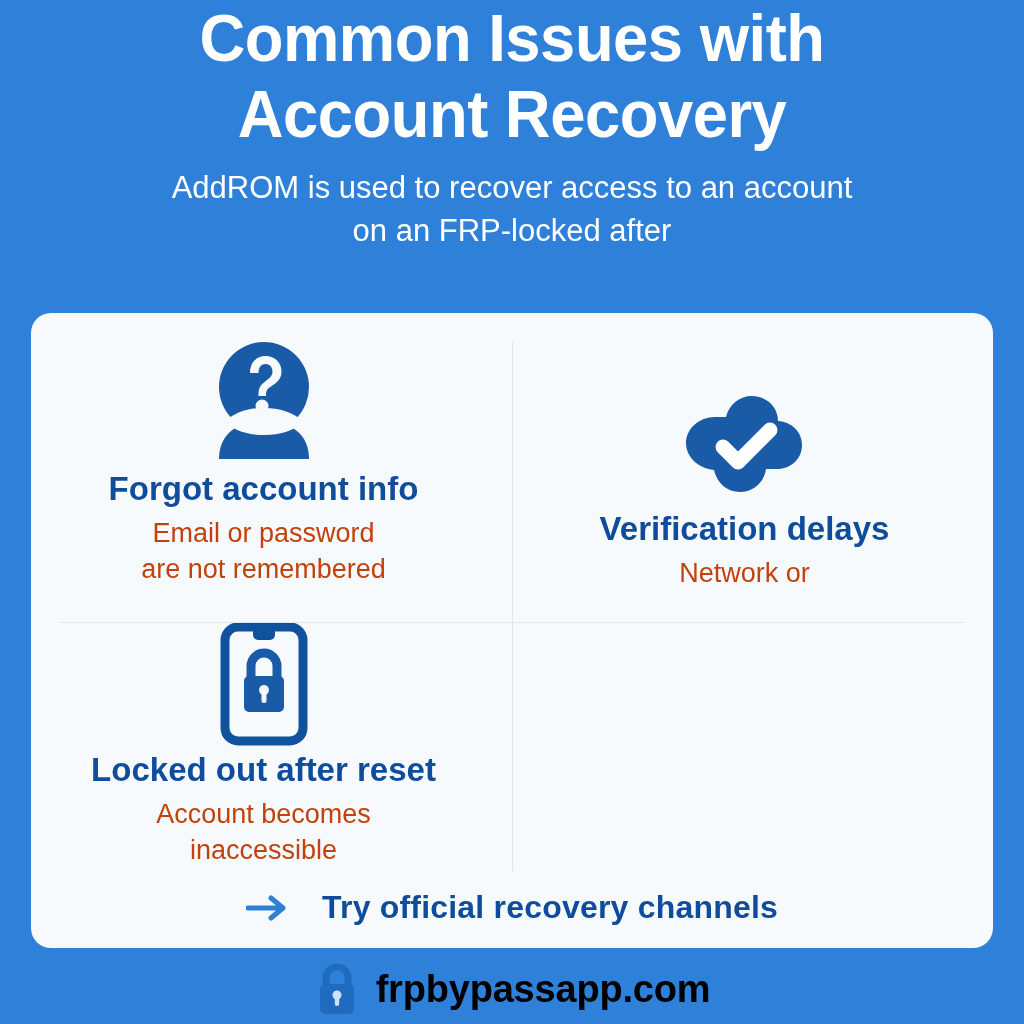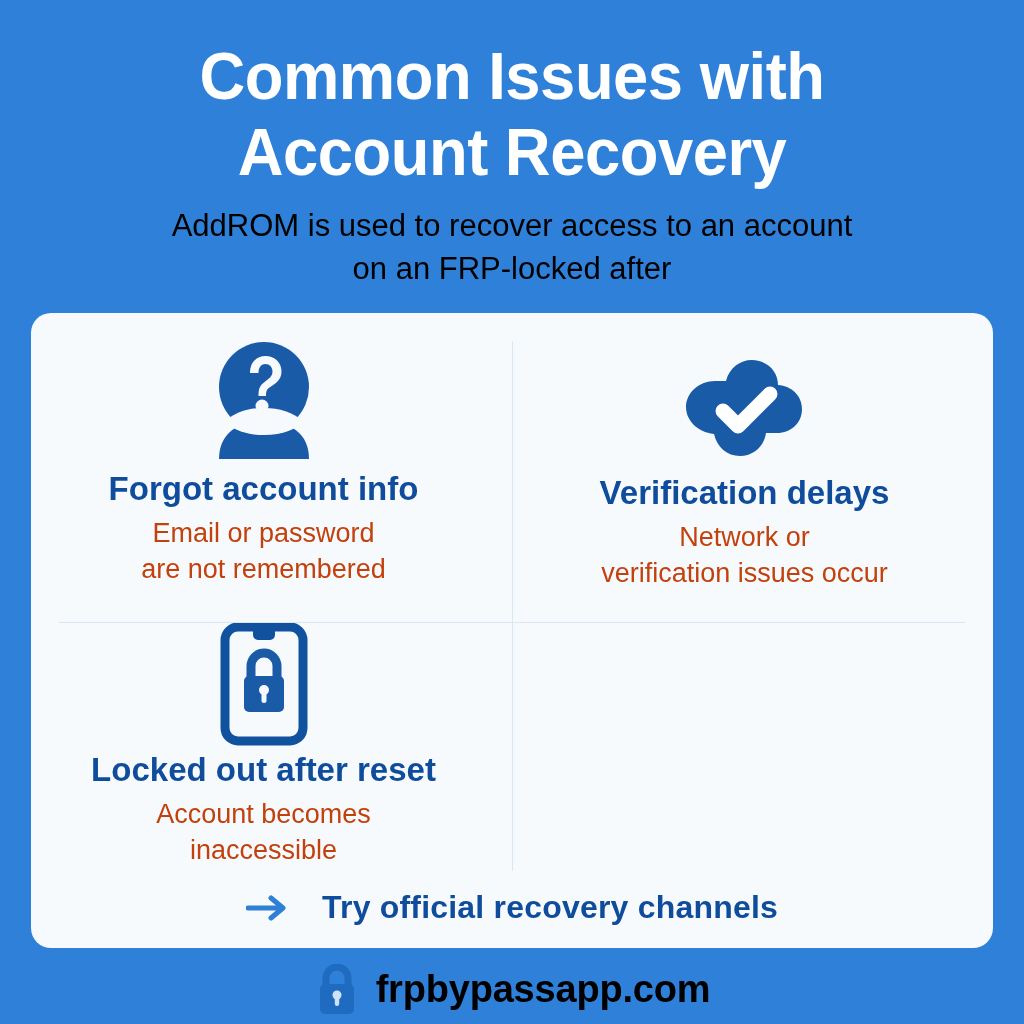--- a/index.html
+++ b/index.html
@@ -10,36 +10,35 @@
     width: 1024px;
     height: 1024px;
     background: #2f80d8;
     font-family: "Liberation Sans", sans-serif;
     overflow: hidden;
     position: relative;
   }
 
   
   .header {
-    padding-top: 38px;
     text-align: center;
   }
   .title {
     color: #ffffff;
     font-size: 66px;
     line-height: 76px;
     font-weight: bold;
     letter-spacing: -0.5px;
     margin: 0 auto;
     max-width: 900px;
     transform: scaleX(0.96);
   }
   .title-line { display: block; }
   .subtitle {
-    color: #000000;
+    color: #ffffff;
     font-size: 31px;
     line-height: 43px;
     font-weight: 400;
     margin: 14px auto 8px auto;
     max-width: 880px;
   }
   .subtitle-line { display: block; }
 
   
   .card {
@@ -197,21 +196,20 @@
     <div class="cell row2">
       <div class="icon-wrap small">
         <svg width="126" height="104" viewBox="0 0 126 104" aria-hidden="true">
           <path d="M44 26 C48 10 63 2 77 6 C89 9 96 19 96 30 C110 31 120 41 120 54 C120 68 109 78 95 78 L84 78 C82 92 71 101 58 101 C45 101 35 92 32 79 C15 77 4 65 4 52 C4 38 17 26 33 26 Z" fill="#1a5ba8"></path>
           <path d="M41 56 L56 71 L88 39" fill="none" stroke="#ffffff" stroke-width="15" stroke-linecap="round" stroke-linejoin="round"></path>
         </svg>
       </div>
       <div class="cell-title">Verification delays</div>
       <div class="cell-desc">
         <span class="desc-line">Network or</span>
-        <span class="desc-line">verification issues occur</span>
       </div>
     </div>
 
     <div class="cell row2">
       <div class="icon-wrap small">
         <svg width="88" height="124" viewBox="0 0 88 124" aria-hidden="true">
           <path d="M18 5 L70 5 A13 13 0 0 1 83 18 L83 106 A13 13 0 0 1 70 119 L18 119 A13 13 0 0 1 5 106 L5 18 A13 13 0 0 1 18 5 Z" fill="none" stroke="#10529e" stroke-width="9"></path>
           <path d="M33 9 L55 9 L55 13 A5 5 0 0 1 50 18 L38 18 A5 5 0 0 1 33 13 Z" fill="#10529e"></path>
           <rect x="24" y="54" width="40" height="36" rx="5" ry="5" fill="#1a5ba8"></rect>
           <path d="M31 56 L31 44 A13 13 0 0 1 57 44 L57 56" fill="none" stroke="#1a5ba8" stroke-width="9"></path>

